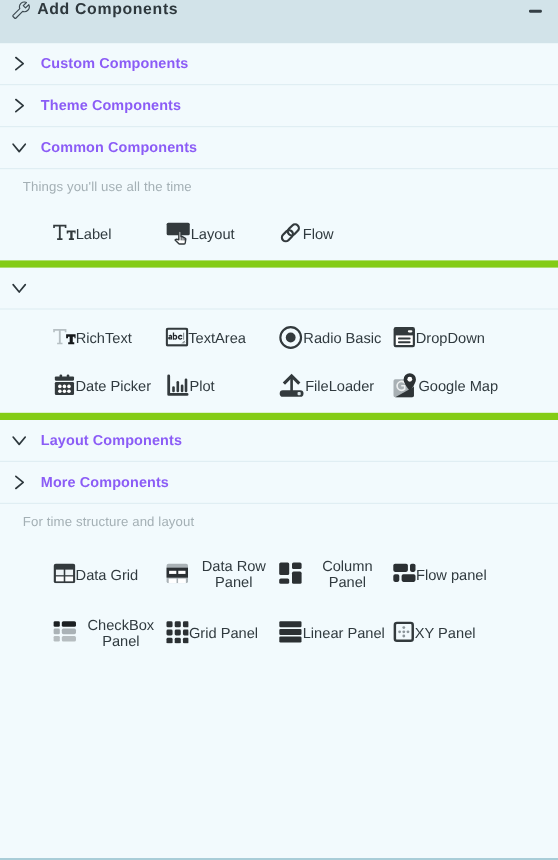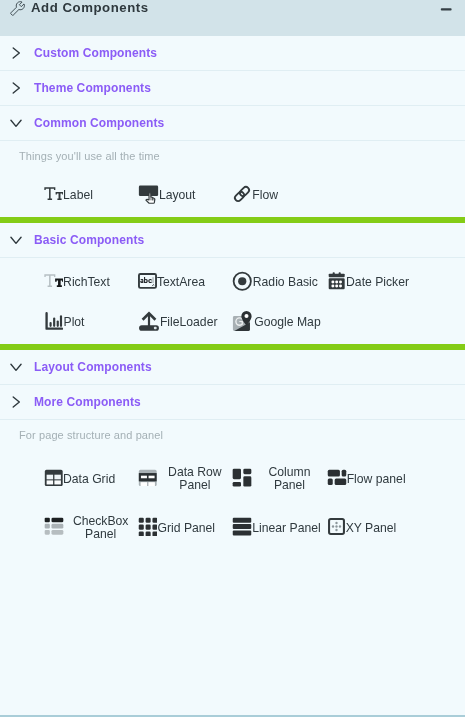--- a/index.html
+++ b/index.html
@@ -101,21 +101,20 @@
               </svg>
             </span>
             <span class="cl">Flow</span>
           </div>
         </div>
       </div>
       <div class="sec">
         <span class="chev"><svg class="ic" viewBox="0 0 24 24" width="16" height="16">
             <path d="M4.4 7.8 12 17l7.6-9.2" fill="none" stroke="#2e383d" stroke-width="2.1" stroke-linecap="round" stroke-linejoin="round"></path>
           </svg></span>
-        <span class="lbl">Basic Components</span>
       </div>
       <div class="group">
         <div class="grid g4">
           <div class="cell">
             <span class="icw">
               <svg class="ic" viewBox="0 0 24 16" width="19.6" height="13.1">
                 <path d="M0.4 0.2 H13.9 V3.6 H12.2 V2.0 H8.1 V14.1 H9.9 V15.8 H4.4 V14.1 H6.2 V2.0 H2.1 V3.6 H0.4 Z" fill="#b7c0c4"></path>
                 <path d="M13.6 5.6 H24 V9.6 H22.1 V8.0 H20.4 V13.8 H21.9 V15.8 H15.7 V13.8 H17.2 V8.0 H15.5 V9.6 H13.6 Z" fill="#15181a"></path>
               </svg>
             </span>
@@ -137,20 +136,32 @@
             <span class="cl">TextArea</span>
           </div>
           <div class="cell">
             <span class="icw">
               <svg class="ic" viewBox="0 0 24 24" width="20.5" height="20.5">
                 <circle cx="12" cy="12" r="10.1" fill="none" stroke="#333a3d" stroke-width="2.1"></circle>
                 <circle cx="12" cy="12" r="4.8" fill="#333a3d"></circle>
               </svg>
             </span>
             <span class="cl">Radio Basic</span>
+          </div>
+          <div class="cell">
+            <span class="icw">
+              <svg class="ic" viewBox="0 0 24 24" width="19.8" height="19.8">
+                <rect x="1.2" y="1.8" width="21.6" height="20.4" rx="2.2" fill="#333a3d"></rect>
+                <rect x="3.4" y="10.3" width="17.2" height="9.7" fill="#fff"></rect>
+                <rect x="5.6" y="12.3" width="12.8" height="2.1" rx="1.05" fill="#333a3d"></rect>
+                <rect x="5.6" y="16.2" width="12.8" height="2.1" rx="1.05" fill="#333a3d"></rect>
+                <rect x="15.6" y="5.0" width="4.6" height="2.3" rx="1.15" fill="#fff"></rect>
+              </svg>
+            </span>
+            <span class="cl">DropDown</span>
           </div>
           <div class="cell">
             <span class="icw">
               <svg class="ic" viewBox="0 0 24 24" width="19.4" height="19.4">
                 <rect x="7.0" y="1.4" width="2.6" height="4.0" rx="1.1" fill="#333a3d"></rect>
                 <rect x="14.4" y="1.4" width="2.6" height="4.0" rx="1.1" fill="#333a3d"></rect>
                 <rect x="2.1" y="3.3" width="19.8" height="4.4" rx="1.1" fill="#333a3d"></rect>
                 <rect x="2.1" y="9.0" width="19.8" height="13.6" rx="1.4" fill="#333a3d"></rect>
                 <g fill="#fff">
                   <circle cx="7.3" cy="13.6" r="1.85"></circle>
@@ -209,21 +220,21 @@
           </svg></span>
         <span class="lbl">Layout Components</span>
       </div>
       <div class="sec">
         <span class="chev"><svg class="ic" viewBox="0 0 24 24" width="16" height="16">
             <path d="M7.8 4.4 17 12l-9.2 7.6" fill="none" stroke="#2e383d" stroke-width="2.1" stroke-linecap="round" stroke-linejoin="round"></path>
           </svg></span>
         <span class="lbl">More Components</span>
       </div>
       <div class="group last">
-        <div class="hint">For page structure and panel</div>
+        <div class="hint">For time structure and layout</div>
         <div class="grid g4 hasHint">
           <div class="cell">
             <span class="icw">
               <svg class="ic" viewBox="0 0 24 22" width="19.5" height="17.9">
                 <rect x="1.0" y="1.0" width="22" height="20" rx="2" fill="#333a3d"></rect>
                 <rect x="3.2" y="7.0" width="8.0" height="5.7" fill="#eef4f7"></rect>
                 <rect x="12.8" y="7.0" width="8.0" height="5.7" fill="#eef4f7"></rect>
                 <rect x="3.2" y="14.0" width="8.0" height="5.0" fill="#fbfdfe"></rect>
                 <rect x="12.8" y="14.0" width="8.0" height="5.0" fill="#fbfdfe"></rect>
               </svg>

